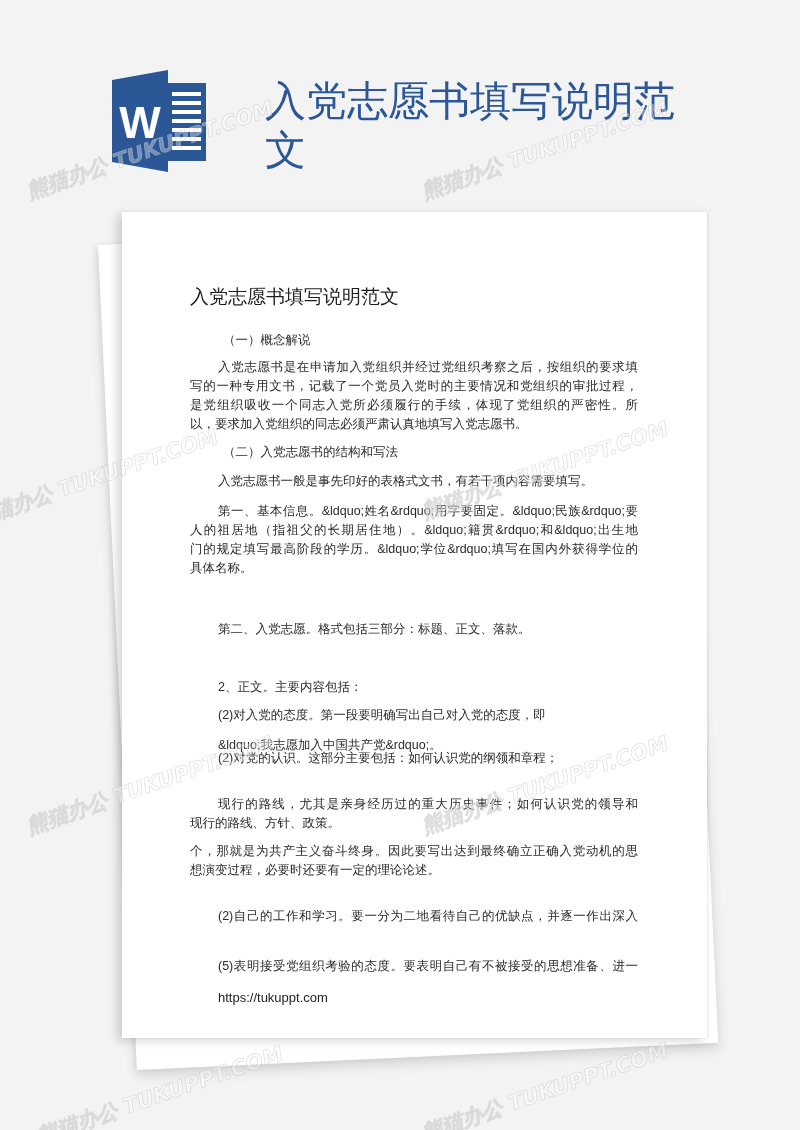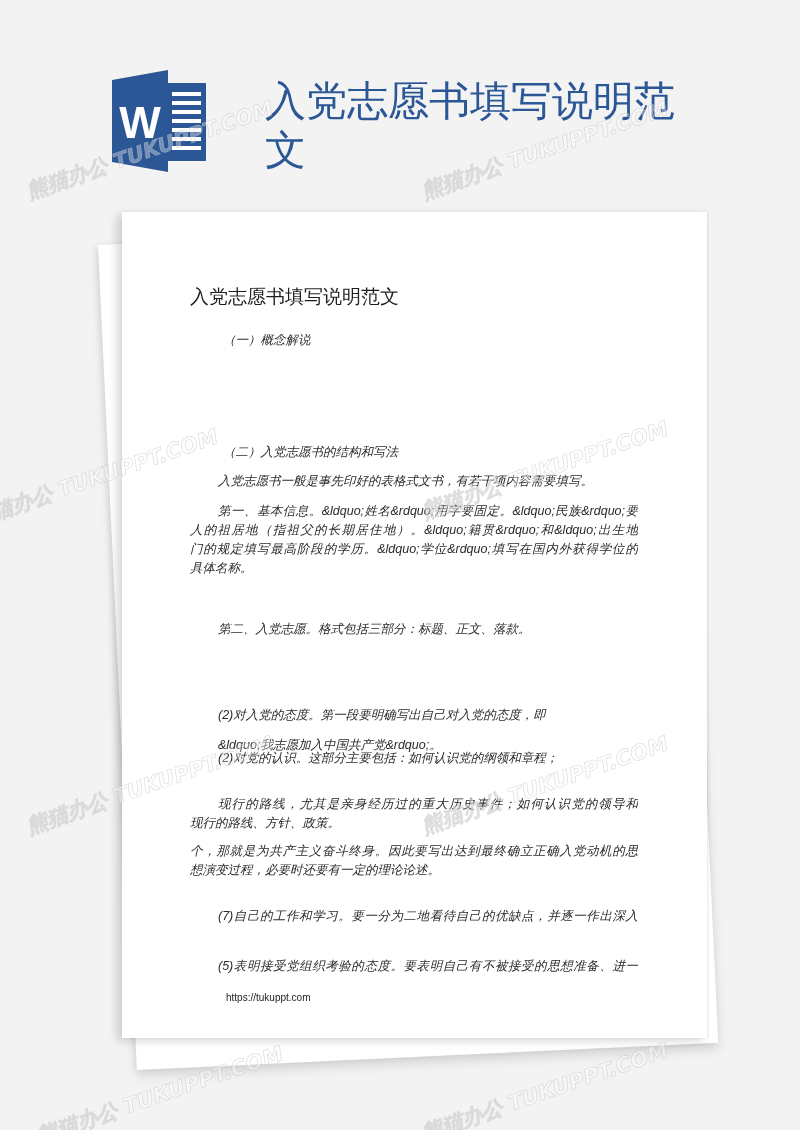--- a/index.html
+++ b/index.html
@@ -26,32 +26,32 @@
   .paper {
     position: absolute; left: 122px; top: 212px; width: 585px; height: 826px;
     background: #ffffff;
     box-shadow: -5px 3px 9px rgba(0,0,0,0.16), 1px 0 2px rgba(0,0,0,0.08);
   }
   .doc-title {
     position: absolute; left: 68px; top: 72px; margin: 0;
     font-family: "DejaVu Serif", serif; font-weight: normal;
     font-size: 19px; line-height: 24px; color: #1e1e1e; white-space: nowrap;
   }
-  .block { position: absolute; left: 68px; width: 448px; font-style: italic; }
+  .block { position: absolute; left: 68px; width: 448px; }
   .line {
     display: block; height: 19px; line-height: 19px; overflow: hidden;
     font-family: "Liberation Sans", "DejaVu Serif", serif;
     font-size: 12.5px; color: #2a2a2a; white-space: nowrap;
   }
   .line.full { white-space: normal; text-align: justify; text-align-last: justify; }
   .line.first { padding-left: 28px; }
   .line.head { padding-left: 33px; }
   .footer-url {
-    position: absolute; left: 68px; top: 780px;
-    font-family: "Liberation Sans", sans-serif; font-size: 10px; color: #222;
+    position: absolute; left: 60px; top: 780px;
+    font-family: "Liberation Sans", sans-serif; font-size: 13px; color: #222;
     line-height: 12px;
     padding-left: 36px;
   }
   
   .wm {
     position: absolute; width: 260px; text-align: center;
     font-family: "DejaVu Sans", sans-serif; font-size: 21px; font-weight: bold; font-style: italic;
     color: rgba(255,255,255,0.35);
     -webkit-text-stroke: 0.7px rgba(195,195,195,0.55);
     transform: translate(-50%, -50%) rotate(-19deg);
@@ -81,20 +81,26 @@
 
 <div class="paper-back"></div>
 
 <div class="paper">
   <h2 class="doc-title">入党志愿书填写说明范文</h2>
 
   <div class="block" style="top:119px">
     <span class="line head">（一）概念解说</span>
   </div>
 
+  <div class="block" style="top:146px">
+    <span class="line first full">入党志愿书是在申请加入党组织并经过党组织考察之后，按组织的要求填</span>
+    <span class="line full">写的一种专用文书，记载了一个党员入党时的主要情况和党组织的审批过程，</span>
+    <span class="line full">是党组织吸收一个同志入党所必须履行的手续，体现了党组织的严密性。所</span>
+    <span class="line">以，要求加入党组织的同志必须严肃认真地填写入党志愿书。</span>
+  </div>
 
   <div class="block" style="top:231px">
     <span class="line head">（二）入党志愿书的结构和写法</span>
   </div>
 
   <div class="block" style="top:260px">
     <span class="line first">入党志愿书一般是事先印好的表格式文书，有若干项内容需要填写。</span>
   </div>
 
   <div class="block" style="top:290px">
@@ -102,20 +108,23 @@
     <span class="line full">人的祖居地（指祖父的长期居住地）。&amp;ldquo;籍贯&amp;rdquo;和&amp;ldquo;出生地</span>
     <span class="line full">门的规定填写最高阶段的学历。&amp;ldquo;学位&amp;rdquo;填写在国内外获得学位的</span>
     <span class="line">具体名称。</span>
   </div>
 
   <div class="block" style="top:408px">
     <span class="line first">第二、入党志愿。格式包括三部分：标题、正文、落款。</span>
   </div>
 
 
+  <div class="block" style="top:466px">
+    <span class="line first">2、正文。主要内容包括：</span>
+  </div>
 
   <div class="block" style="top:494px">
     <span class="line first">(2)对入党的态度。第一段要明确写出自己对入党的态度，即</span>
   </div>
 
   <div class="block" style="top:524px">
     <span class="line first">&amp;ldquo;我志愿加入中国共产党&amp;rdquo;。</span>
   </div>
 
   <div class="block" style="top:537px">
@@ -126,21 +135,21 @@
     <span class="line first full">现行的路线，尤其是亲身经历过的重大历史事件；如何认识党的领导和</span>
     <span class="line">现行的路线、方针、政策。</span>
   </div>
 
   <div class="block" style="top:630px">
     <span class="line full">个，那就是为共产主义奋斗终身。因此要写出达到最终确立正确入党动机的思</span>
     <span class="line">想演变过程，必要时还要有一定的理论论述。</span>
   </div>
 
   <div class="block" style="top:695px">
-    <span class="line first full">(7)自己的工作和学习。要一分为二地看待自己的优缺点，并逐一作出深入</span>
+    <span class="line first full">(2)自己的工作和学习。要一分为二地看待自己的优缺点，并逐一作出深入</span>
   </div>
 
   <div class="block" style="top:745px">
     <span class="line first full">(5)表明接受党组织考验的态度。要表明自己有不被接受的思想准备、进一</span>
   </div>
 
   <div class="footer-url">https://tukuppt.com</div>
 </div>
 
 <div class="wm" style="left:150px; top:150px">熊猫办公 TUKUPPT.COM</div>

